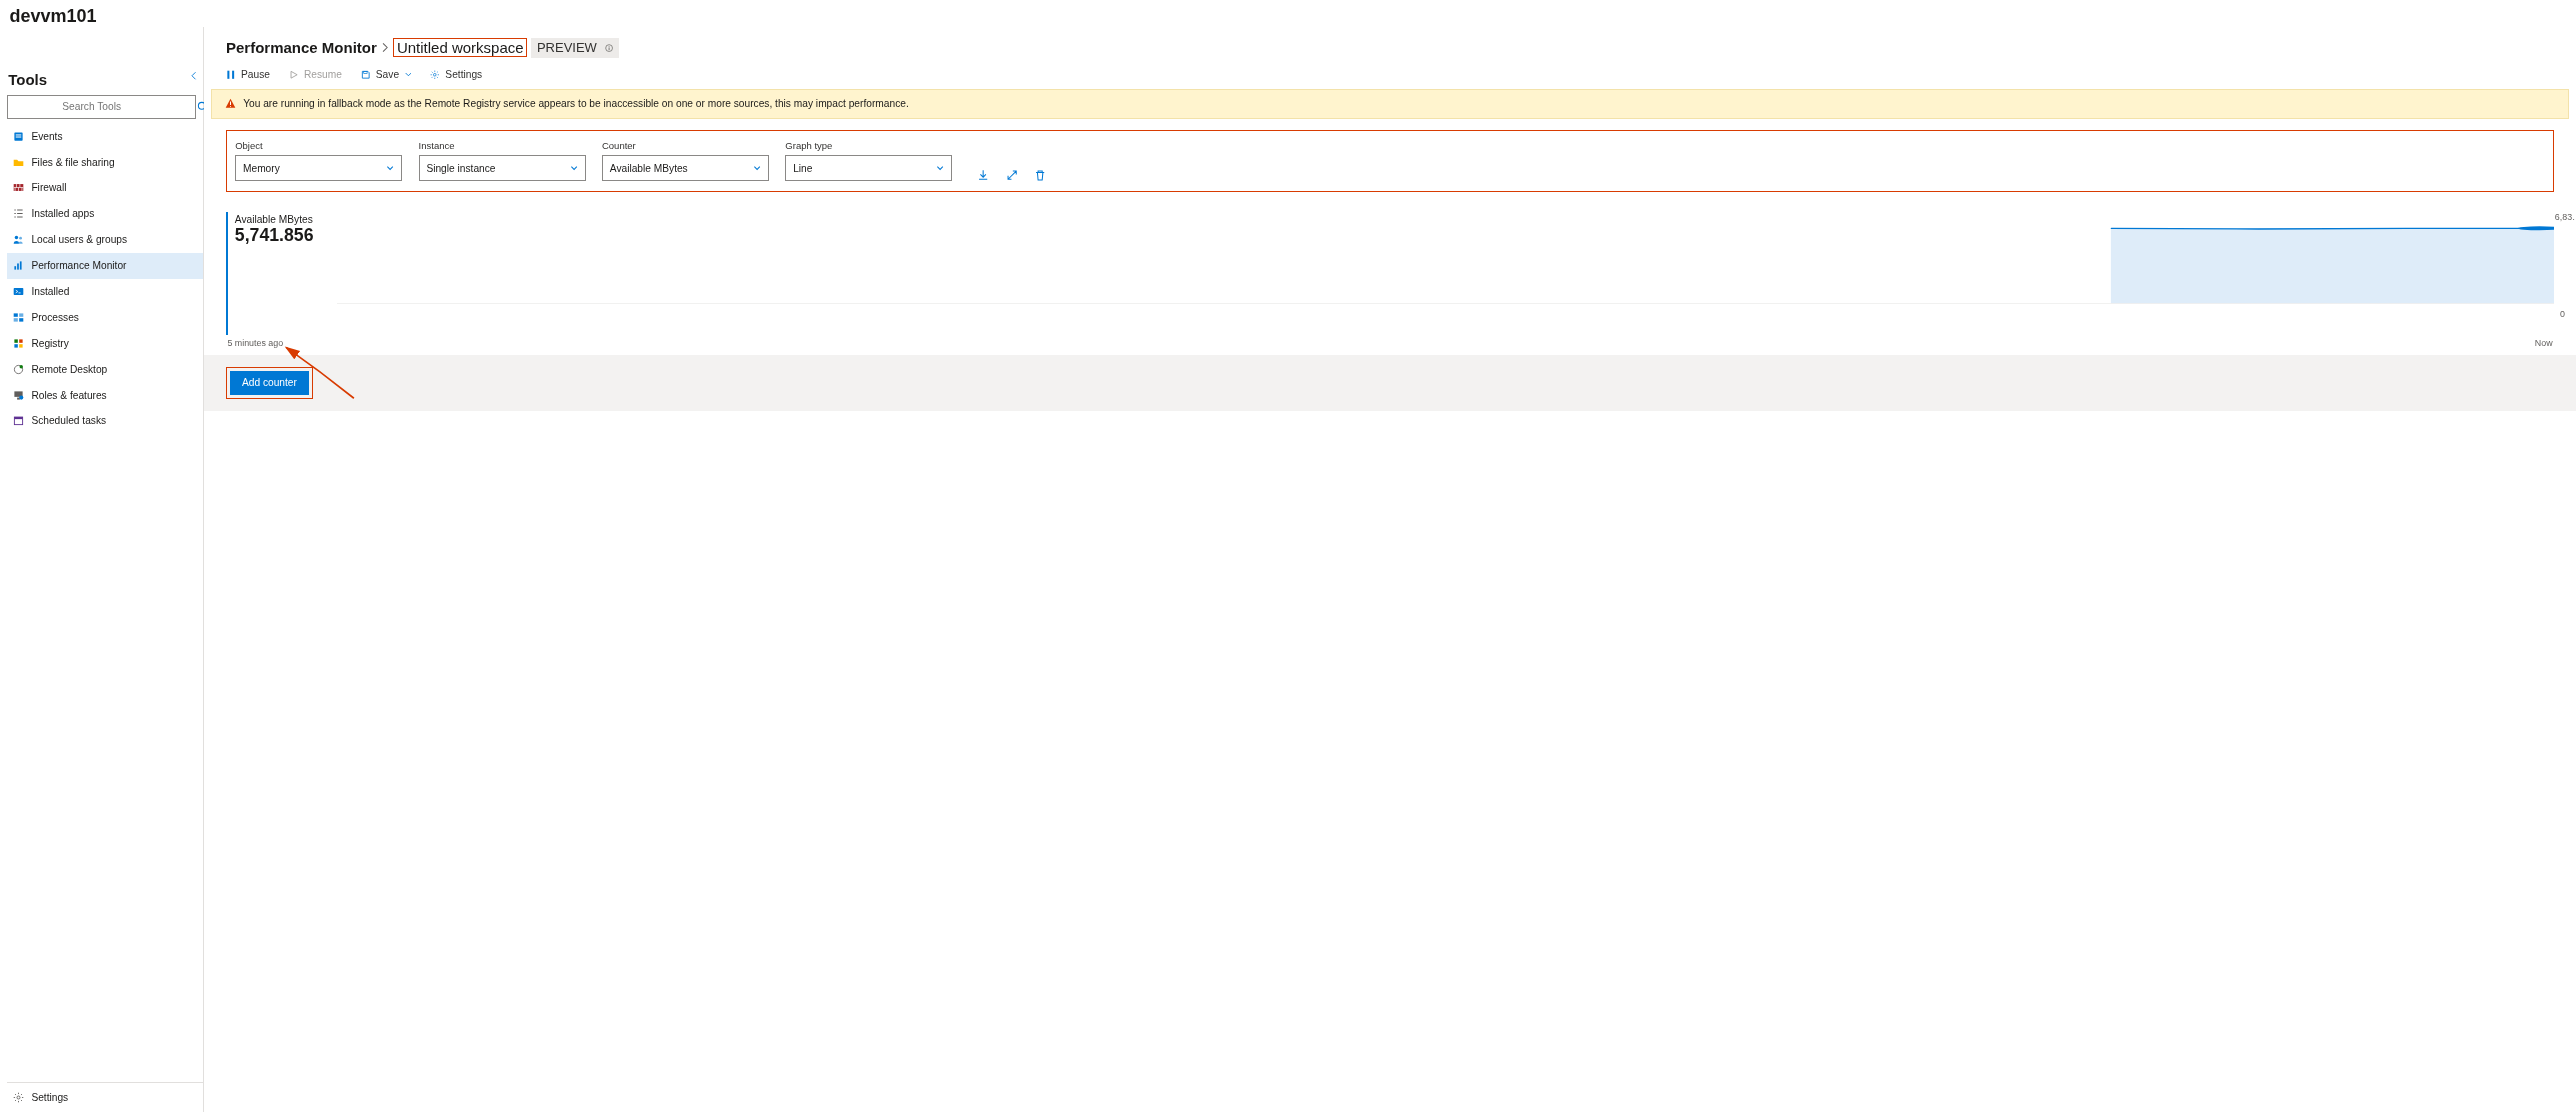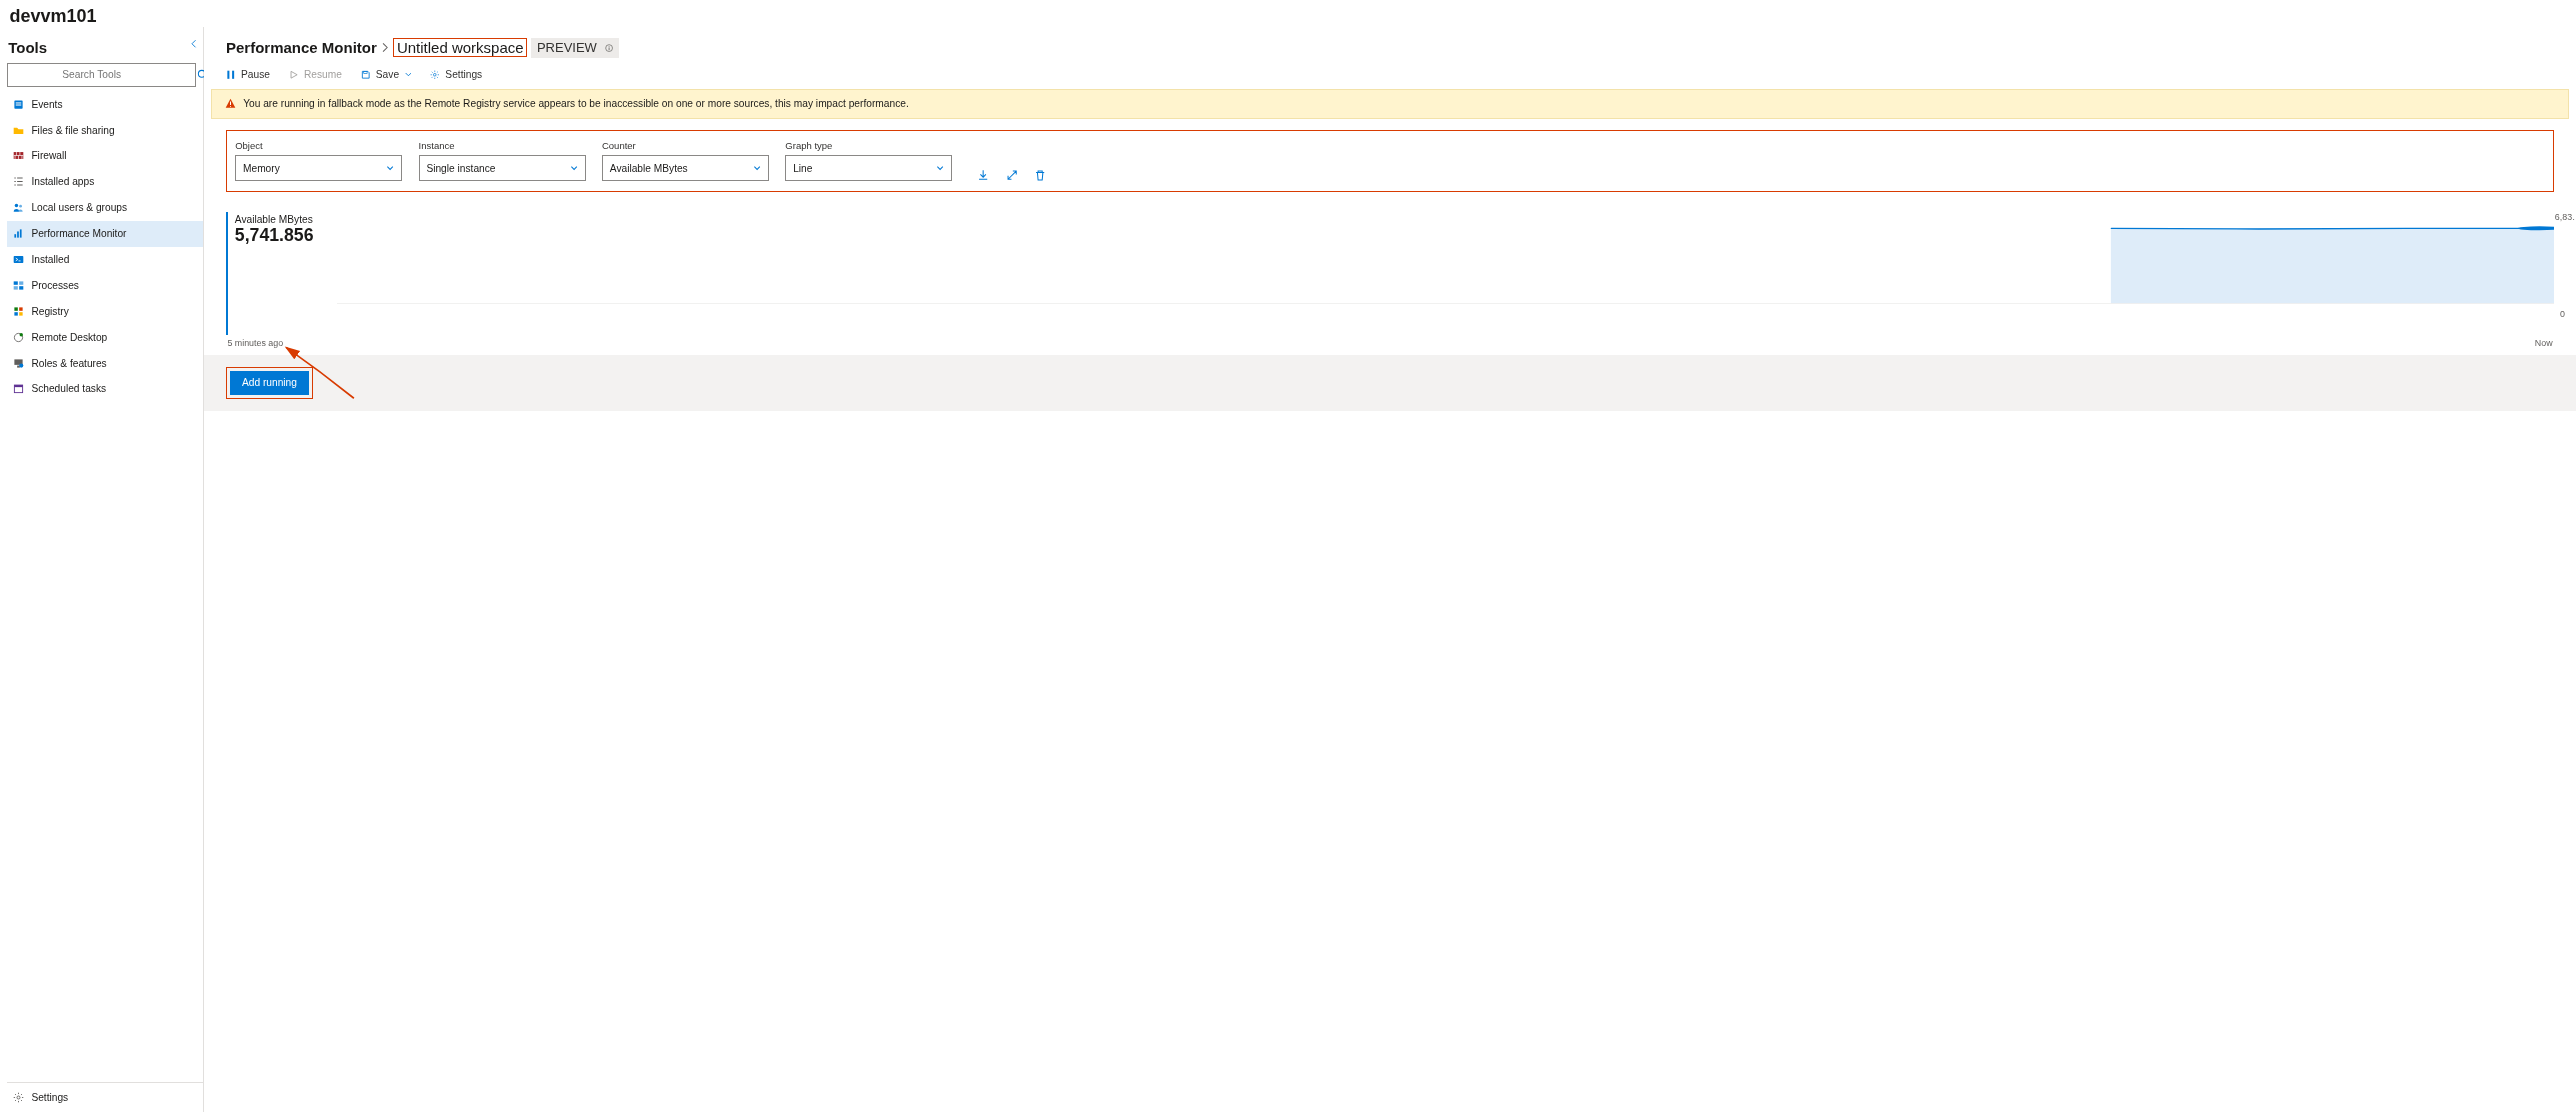--- a/index.html
+++ b/index.html
@@ -5,21 +5,21 @@
 * { box-sizing: border-box; font-family: "Segoe UI", -apple-system, sans-serif; }
 body { margin: 0; background: #fff; color: #1b1a19; }
 .root { display: flex; flex-direction: column; height: 100vh; }
 
 
 .hostname { font-size: 18px; font-weight: 700; padding: 5.5px 9.5px 0; }
 .columns { display: flex; flex: 1; min-height: 0; }
 
 
 .sidebar { width: 204px; display: flex; flex-direction: column; padding: 6.8px 0 0 6.8px; border-right: 0.7px solid #e1dfdd; }
-.tools-header { display: flex; align-items: flex-start; justify-content: space-between; padding: 5.5px 4.1px 6.8px 1.4px; }
+.tools-header { display: flex; align-items: flex-start; justify-content: space-between; padding: 5.5px 4.1px 6.8px 1.4px; margin-top: 32px; }
 .tools-title { font-size: 15px; font-weight: 600; }
 .chev-left { color:#0078d4; font-size:12.3px; }
 .searchbox { display:flex; align-items:center; border:0.7px solid #8a8886; padding:0 5.5px; height:24.5px; margin-right:6.8px; }
 .searchbox input { flex:1; border:0; outline:0; font-size:10.2px; background:transparent;margin-left:47px; }
 .search-icon { color:#0078d4; }
 .nav-scroll { flex:1; overflow-y:auto; margin-top:4.1px; position:relative; }
 .nav-scroll::-webkit-scrollbar{width:6.8px}
 .nav-scroll::-webkit-scrollbar-thumb{background:#c8c6c4}
 .nav-item { display:flex; align-items:center; gap:6.8px; padding:6.8px 5.5px; cursor:pointer; font-size:10.2px; }
 .nav-item.active { background:#deecf9; }
@@ -393,20 +393,20 @@
               <marker id="ah" markerWidth="10" markerHeight="10" refX="8" refY="3" orient="auto">
                 <path d="M0 0 9 3 0 6z" fill="#d83b01"></path>
               </marker>
             </defs>
         <path d="M110 80 Q60 40 10 5" fill="none" stroke="#d83b01" stroke-width="2.5" marker-end="url(#ah)"></path>
       </svg>
     </div>
 
     <div class="add-counter-wrap">
       <div class="add-counter-btn">
-        <button>Add running</button>
+        <button>Add counter</button>
       </div>
     </div>
 
   </main>
  </div>
 </div>
 
 
 </body></html>

